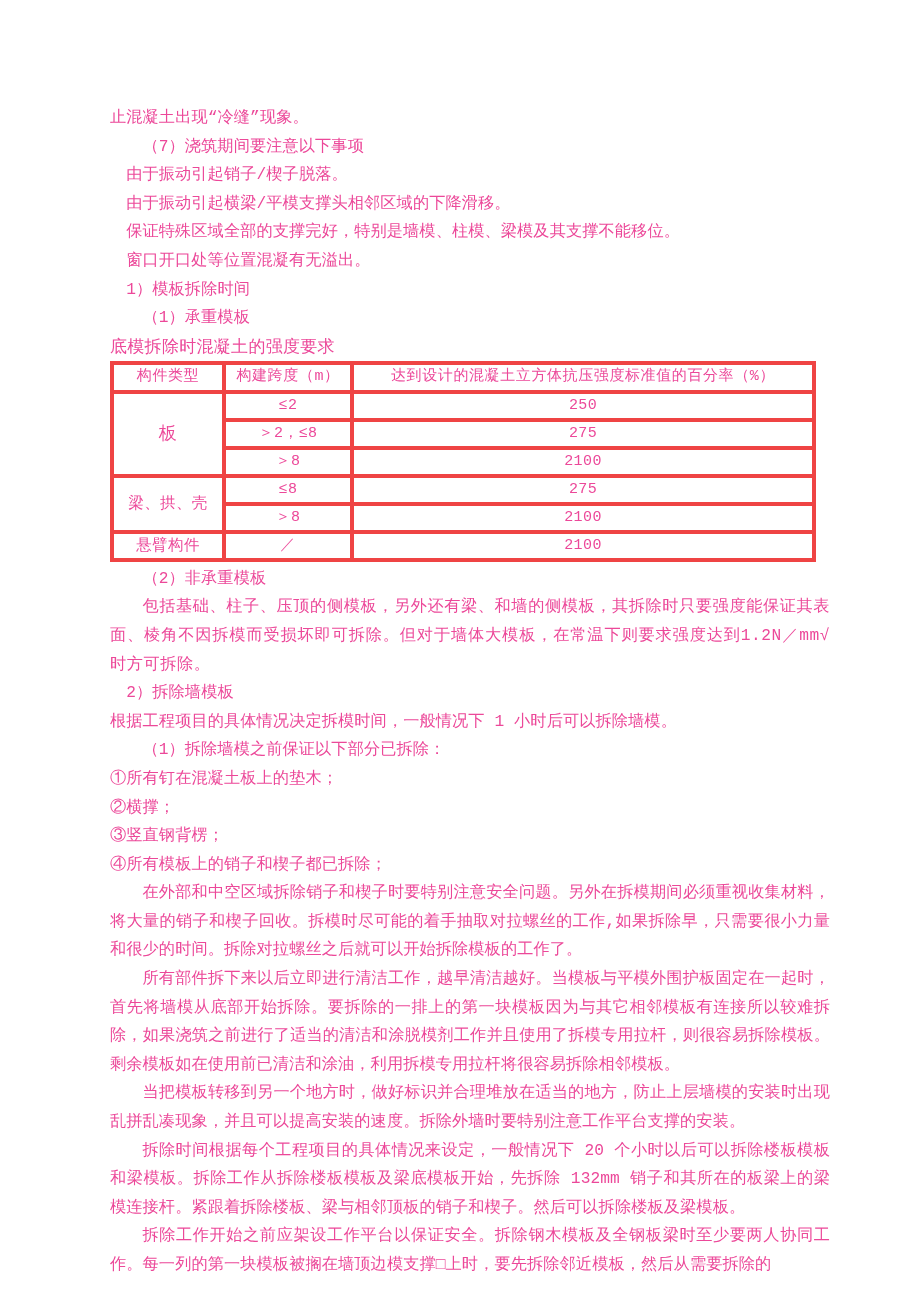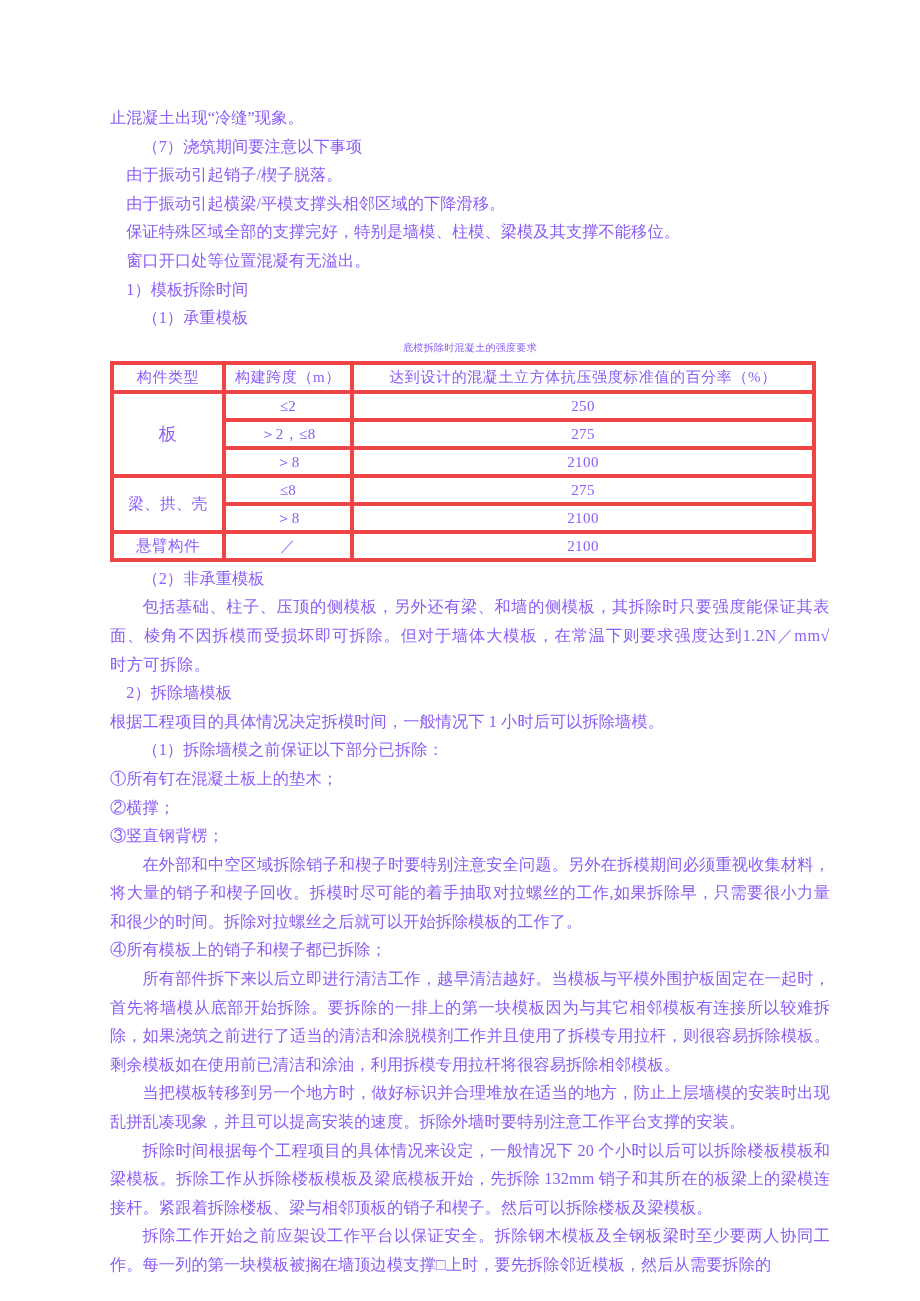--- a/index.html
+++ b/index.html
@@ -5,22 +5,22 @@
   html, body {
     margin: 0;
     padding: 0;
     background: #ffffff;
   }
   .page {
     position: relative;
     width: 920px;
     height: 1301px;
     background: #ffffff;
-    font-family: Liberation Serif, serif;
-    color: #8b5cf6;
+    font-family: Liberation Mono, monospace;
+    color: #ec4899;
     overflow: hidden;
   }
   .content {
     position: absolute;
     left: 110px;
     top: 104px;
     width: 720px;
   }
   
   .p {
@@ -32,23 +32,22 @@
     letter-spacing: 0.1px;
     white-space: pre-wrap;
   }
   .p.indent1 { text-indent: 2em; }
   .p.indent-half { text-indent: 1em; }
   .p.flush { text-indent: 0; }
   .p.loose { letter-spacing: 0.55px; }
 
   
   .table-caption {
-    font-size: 10px;
+    font-size: 17px;
     line-height: 22px;
-    text-align: center;
     margin: 4px 0 2px 0;
     letter-spacing: 0.3px;
   }
 
   
   .tbl-wrap {
     width: 702px;
     margin: 0 0 3px 0;
   }
   table.strength {
@@ -142,21 +141,21 @@
     </div>
 
     <p class="p indent1">（2）非承重模板</p>
     <p class="p indent1 loose">包括基础、柱子、压顶的侧模板，另外还有梁、和墙的侧模板，其拆除时只要强度能保证其表面、棱角不因拆模而受损坏即可拆除。但对于墙体大模板，在常温下则要求强度达到1.2N／mm√时方可拆除。</p>
     <p class="p indent-half">2）拆除墙模板</p>
     <p class="p flush">根据工程项目的具体情况决定拆模时间，一般情况下 1 小时后可以拆除墙模。</p>
     <p class="p indent1">（1）拆除墙模之前保证以下部分已拆除：</p>
     <p class="p flush">①所有钉在混凝土板上的垫木；</p>
     <p class="p flush">②横撑；</p>
     <p class="p flush">③竖直钢背楞；</p>
+    <p class="p flush">④所有模板上的销子和楔子都已拆除；</p>
     <p class="p indent1">在外部和中空区域拆除销子和楔子时要特别注意安全问题。另外在拆模期间必须重视收集材料，将大量的销子和楔子回收。拆模时尽可能的着手抽取对拉螺丝的工作,如果拆除早，只需要很小力量和很少的时间。拆除对拉螺丝之后就可以开始拆除模板的工作了。</p>
-    <p class="p flush">④所有模板上的销子和楔子都已拆除；</p>
     <p class="p indent1">所有部件拆下来以后立即进行清洁工作，越早清洁越好。当模板与平模外围护板固定在一起时，首先将墙模从底部开始拆除。要拆除的一排上的第一块模板因为与其它相邻模板有连接所以较难拆除，如果浇筑之前进行了适当的清洁和涂脱模剂工作并且使用了拆模专用拉杆，则很容易拆除模板。剩余模板如在使用前已清洁和涂油，利用拆模专用拉杆将很容易拆除相邻模板。</p>
     <p class="p indent1">当把模板转移到另一个地方时，做好标识并合理堆放在适当的地方，防止上层墙模的安装时出现乱拼乱凑现象，并且可以提高安装的速度。拆除外墙时要特别注意工作平台支撑的安装。</p>
     <p class="p indent1">拆除时间根据每个工程项目的具体情况来设定，一般情况下 20 个小时以后可以拆除楼板模板和梁模板。拆除工作从拆除楼板模板及梁底模板开始，先拆除 132mm 销子和其所在的板梁上的梁模连接杆。紧跟着拆除楼板、梁与相邻顶板的销子和楔子。然后可以拆除楼板及梁模板。</p>
     <p class="p indent1">拆除工作开始之前应架设工作平台以保证安全。拆除钢木模板及全钢板梁时至少要两人协同工作。每一列的第一块模板被搁在墙顶边模支撑□上时，要先拆除邻近模板，然后从需要拆除的</p>
 
   </div>
 </div>
 
 </body></html>

